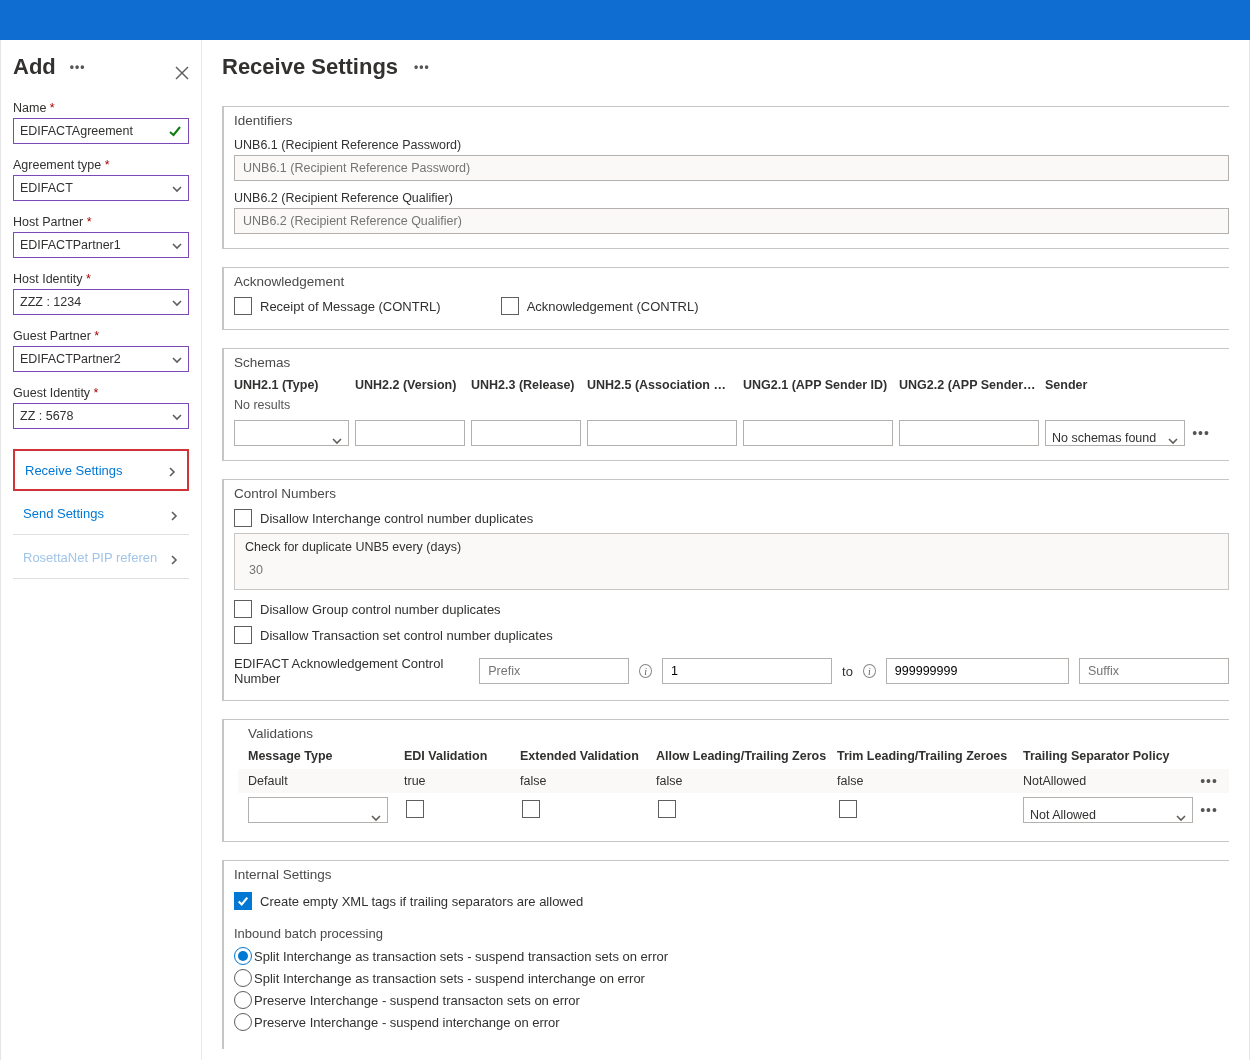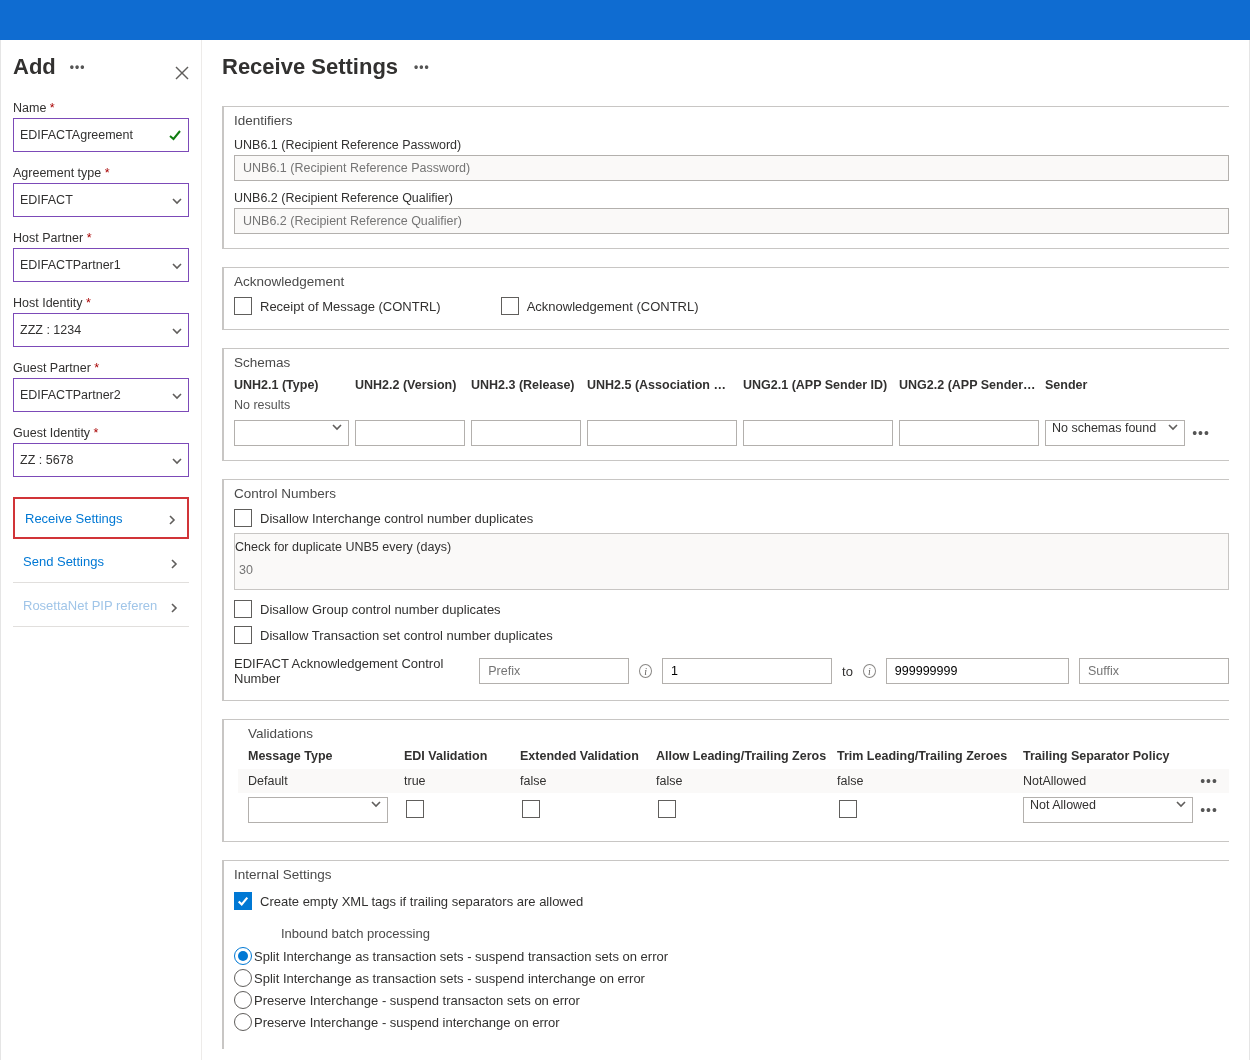--- a/index.html
+++ b/index.html
@@ -55,21 +55,21 @@
     font-size: 12.5px;
     color: #323130;
     margin-top: 14px;
     margin-bottom: 3px;
   }
   .req { color: #a80000; }
   .field-input, .field-select {
     width: 100%;
     height: 26px;
     border: 1px solid #7c4ab8;
-    padding: 16px 6px;
+    padding: 0 6px;
     font-size: 12.5px;
     background: #fff;
     display: flex;
     align-items: center;
     justify-content: space-between;
   }
   .field-input.ok { border-color: #7c4ab8; }
   .chevron {
     width: 10px; height: 10px;
   }
@@ -152,27 +152,27 @@
     grid-template-columns: 115px 110px 110px 150px 150px 140px 140px 20px;
     gap: 6px;
     align-items:center;
     font-size: 12.5px;
   }
   .schema-headers { font-weight:600; color:#323130; margin-bottom:6px;}
   .schema-headers div { white-space:nowrap; overflow:hidden; text-overflow:ellipsis;}
   .noresults { font-size:12.5px; color:#555; margin:3px 0 8px 0;}
   .grid-input {
     height:26px; border:1px solid #b3b0ad; background:#fff; padding:0 6px;
-    display:flex; align-items:flex-start; justify-content:space-between; font-size:12.5px;
+    display:flex; align-items:flex-end; justify-content:space-between; font-size:12.5px;
   }
   .grid-select { justify-content: space-between; }
   .more-icon { color:#555; font-size:14px; letter-spacing:1px; text-align:center; cursor:pointer;}
   .indent-block {
     border-left:1px solid #c8c6c4; border-top:1px solid #c8c6c4; border-bottom:1px solid #c8c6c4; border-right:1px solid #c8c6c4;
-    background:#faf9f8; padding:6px 0; margin:6px 0 10px 0;
+    background:#faf9f8; padding:6px 10px; margin:6px 0 10px 0;
   }
   .acn-row { display:flex; align-items:center; gap:10px; margin-top:12px; font-size:13px;}
   .small-input {
     height:26px; border:1px solid #b3b0ad; background:#fff; padding:0 8px; font-size:12.5px;
     width: 150px;
   }
   .info-icon {
     width:14px; height:14px; border:1px solid #8a8886; border-radius:50%;
     display:inline-flex; align-items:center; justify-content:center;
     font-size:10px; color:#605e5c; font-style:italic; font-family:"Times New Roman",serif;
@@ -186,21 +186,21 @@
     font-size:12.5px;
   }
   .val-headers { font-weight:600; margin:8px 0 6px 0; padding:0 10px;}
   .val-row { padding: 4px 10px; }
   .val-row.striped { background:#faf9f8; }
   .val-row .grid-input.select { width:100%; }
   .val-row .box-cell {
     width:18px; height:18px; border:1px solid #605e5c; background:#fff; cursor:pointer; margin-left:2px;
   }
 
-  .subheading { font-size:13px; color:#4a4a4a; margin-top:16px; margin-bottom:6px;margin-left:47px;}
+  .subheading { font-size:13px; color:#4a4a4a; margin-top:16px; margin-bottom:6px;}
 </style>
 </head>
 <body>
 
 <div class="top-bar"></div>
 
 <div class="page">
 
   <div class="sidebar">
     <div class="blade-header">

